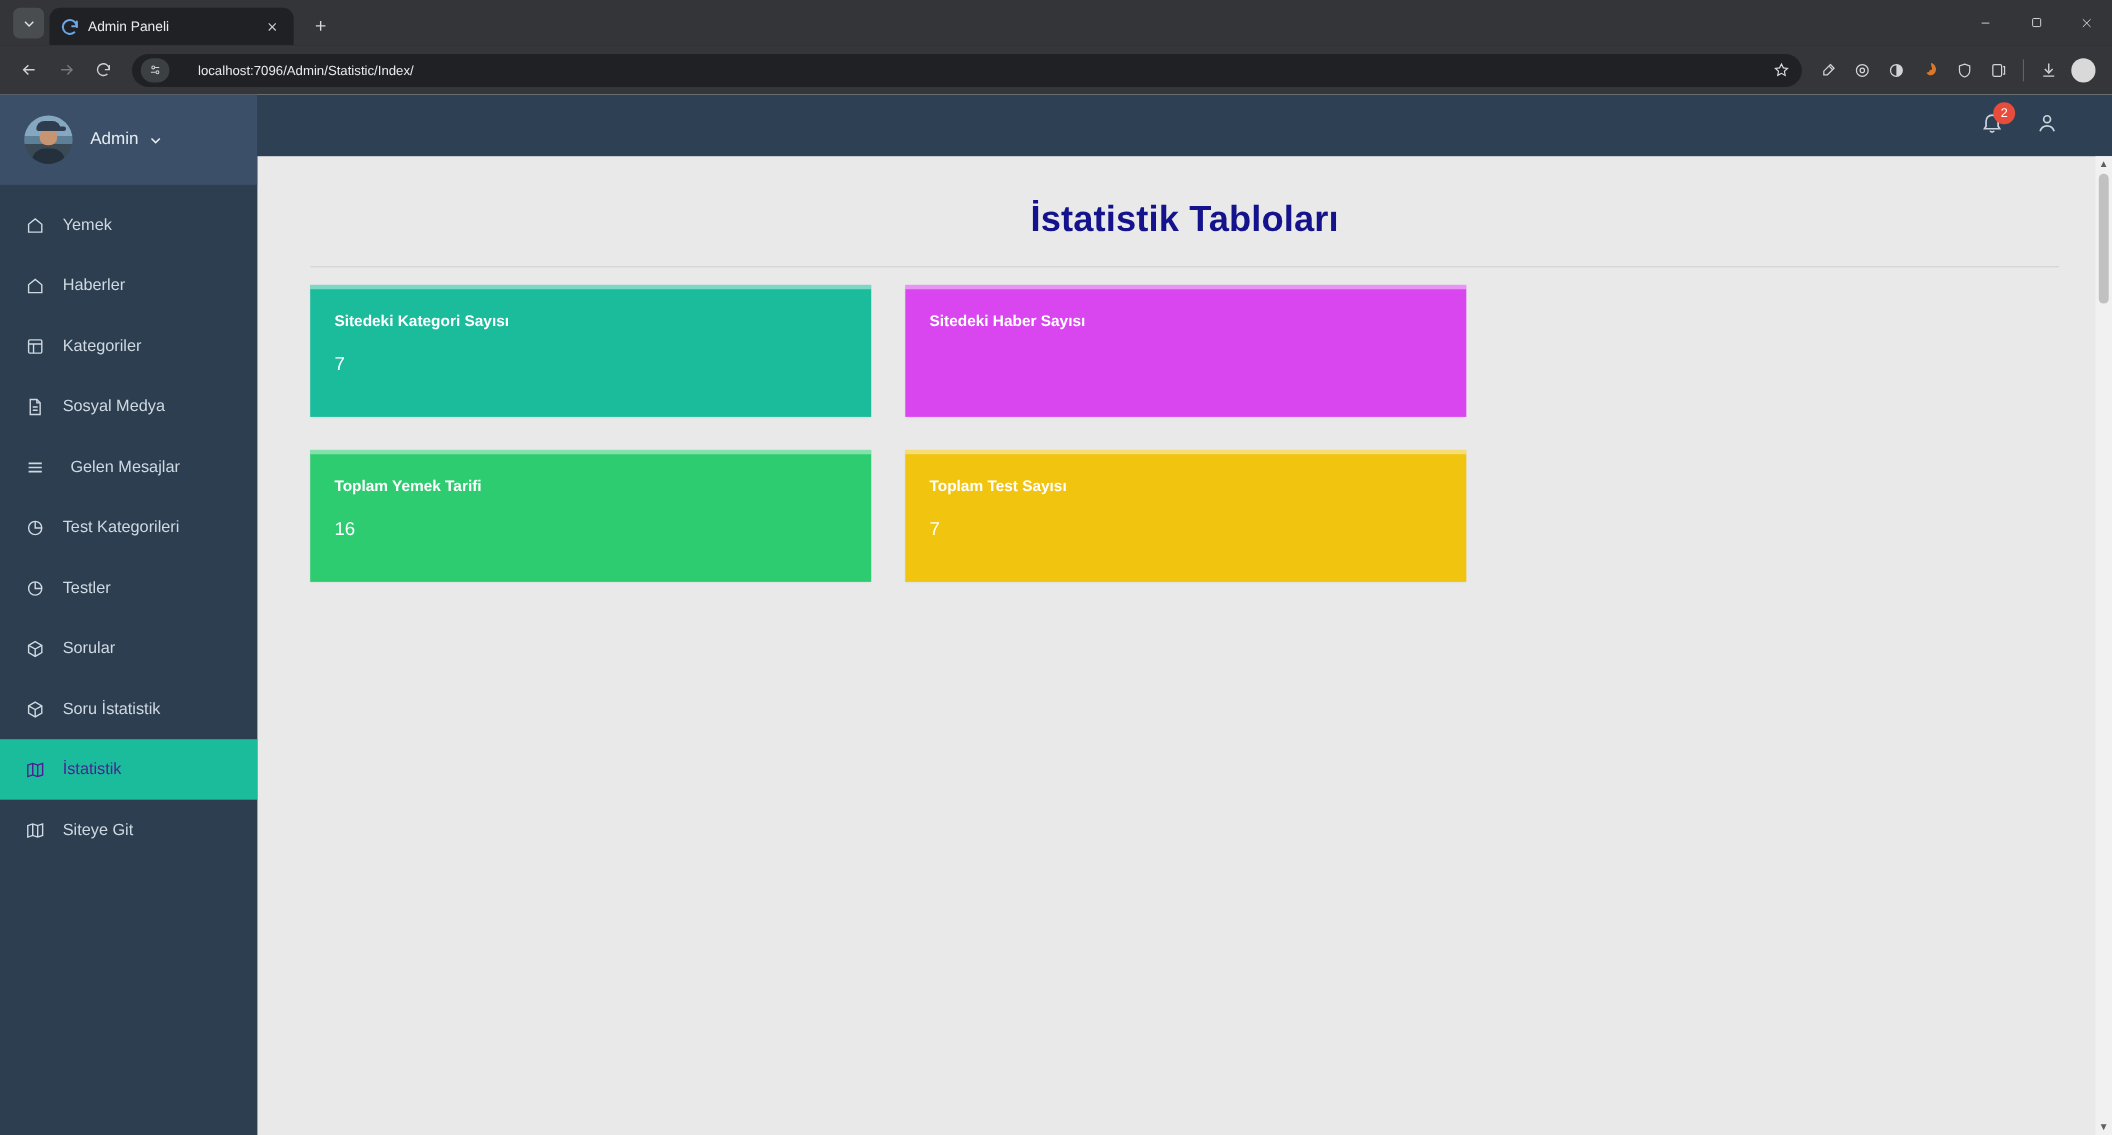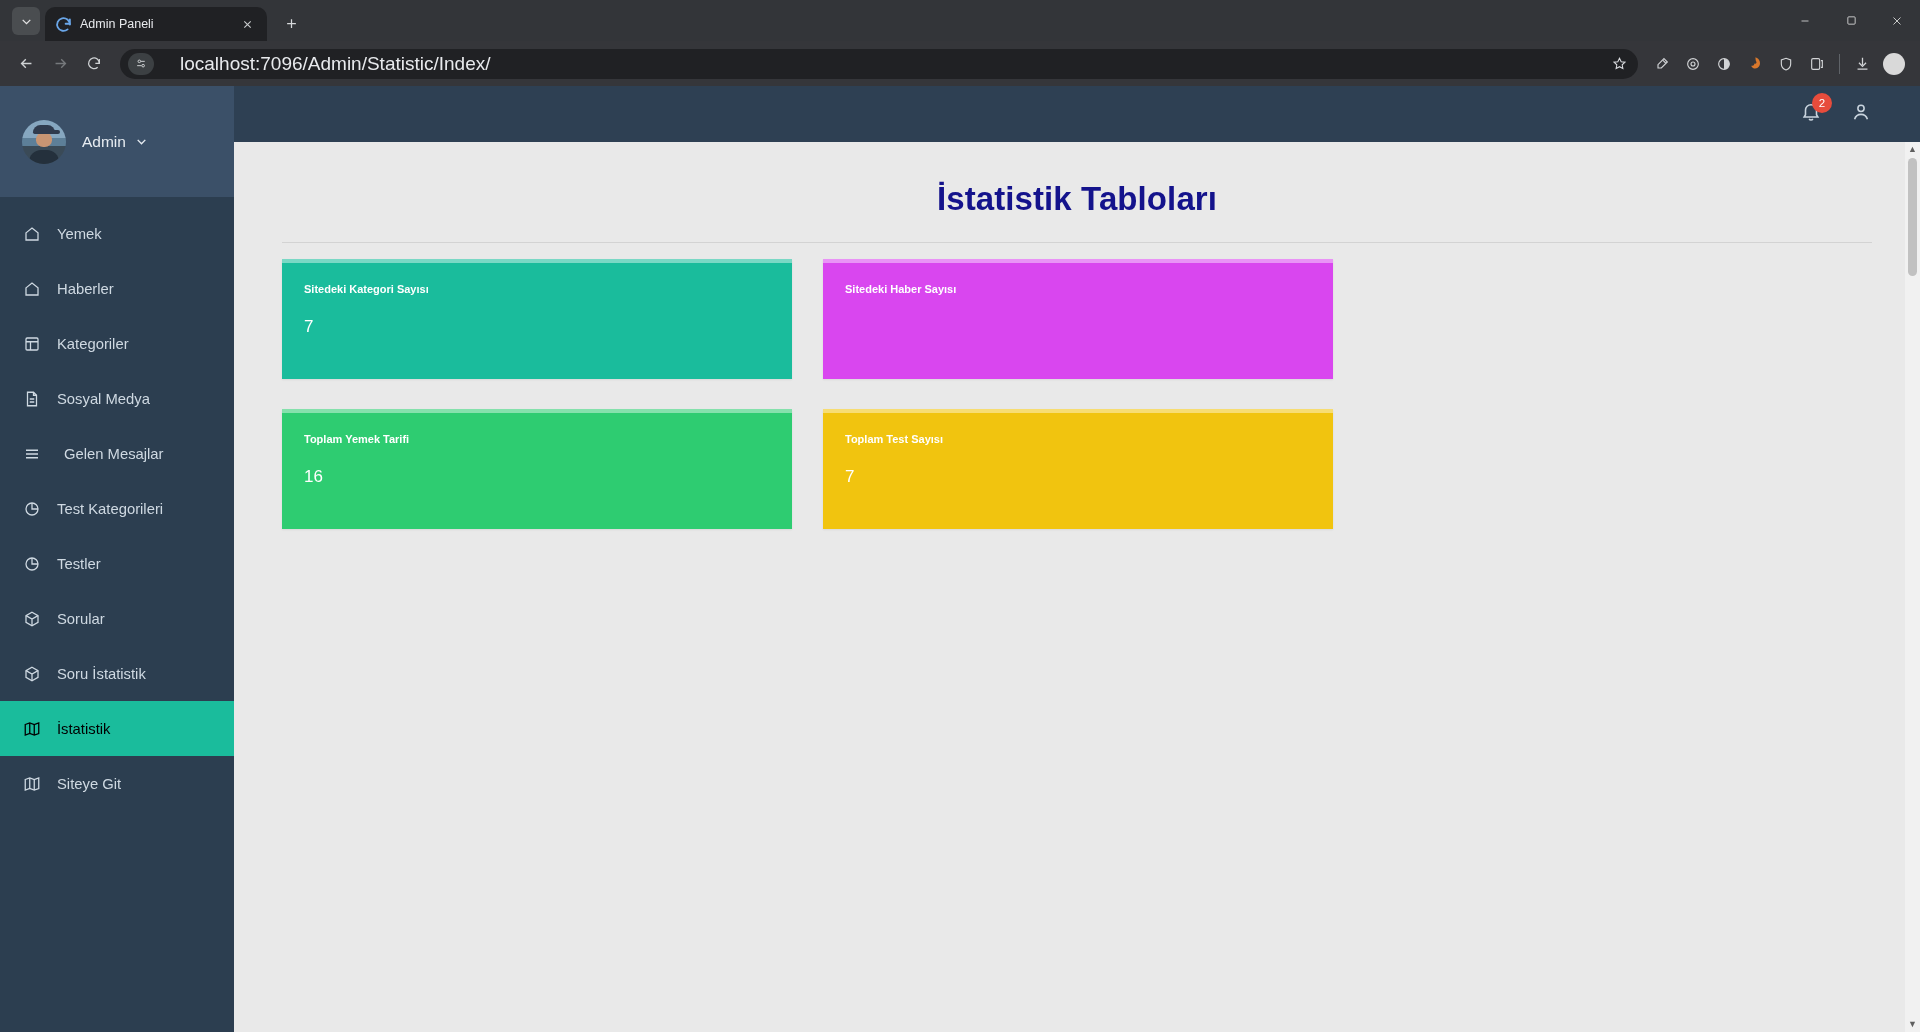--- a/index.html
+++ b/index.html
@@ -45,21 +45,21 @@
   }
   .navbtn { width: 32px; height: 32px; border-radius: 50%; display: flex; align-items: center;
     justify-content: center; color: #cfd2d4; flex: 0 0 32px; }
   .navbtn.dim { color: #76797c; }
   .omnibox {
     flex: 1 1 auto; height: 30px; background: #202124; border-radius: 16px; margin: 0 8px;
     display: flex; align-items: center; padding: 0 6px 0 8px; gap: 8px; min-width: 0;
   }
   .omni-site { width: 26px; height: 22px; border-radius: 11px; background: #3c4043;
     display: flex; align-items: center; justify-content: center; flex: 0 0 26px; }
-  .omni-url { font-size: 19px; color: #e8eaed; white-space: nowrap; overflow: hidden;
+  .omni-url { font-size: 12px; color: #e8eaed; white-space: nowrap; overflow: hidden;
     text-overflow: ellipsis; flex: 1 1 auto; padding-left: 18px; }
   .omni-star { width: 26px; height: 26px; display: flex; align-items: center; justify-content: center;
     color: #dadce0; flex: 0 0 26px; }
   .ext-icons { display: flex; align-items: center; gap: 3px; }
   .exticon { width: 28px; height: 28px; display: flex; align-items: center; justify-content: center;
     color: #d2d4d6; position: relative; }
   .tb-div { width: 1px; height: 20px; background: #5f6368; margin: 0 6px; }
   .avatar-tb { width: 22px; height: 22px; border-radius: 50%; background: #d9d9d9; }
 
   
@@ -79,21 +79,21 @@
     background: #e74c3c; color: #fff; border-radius: 10px; font-size: 11.5px;
     display: flex; align-items: center; justify-content: center; padding: 0 5px;
     font-family: "Liberation Sans", sans-serif;
   }
 
   .sidebar {
     position: absolute; left: 0; top: 0; width: 234px; bottom: 0;
     background: #2c3e50; z-index: 6; overflow: hidden;
   }
   .profile {
-    height: 111px; background: #3b5068; display: flex; align-items: center;
+    height: 82px; background: #3b5068; display: flex; align-items: center;
     padding: 0 10px 0 22px; gap: 16px;
   }
   .profile-pic {
     width: 44px; height: 44px; border-radius: 50%; flex: 0 0 44px; overflow: hidden;
     background: linear-gradient(#86a7c0 0 42%, #5d7f98 42% 58%, #3a4a57 58% 100%);
     position: relative;
   }
   .pp-cap { position: absolute; left: 11px; top: 5px; width: 22px; height: 9px;
     background: #2f3b4e; border-radius: 9px 9px 2px 2px; }
   .pp-cap::after { content:""; position:absolute; left: 17px; top: 5px; width: 10px; height: 4px;
@@ -102,42 +102,42 @@
     background: #c89573; border-radius: 50% 50% 45% 45%; }
   .pp-body { position: absolute; left: 7px; bottom: 0; width: 30px; height: 14px;
     background: #24303c; border-radius: 12px 12px 0 0; }
   .profile-name { color: #e7ecf1; font-size: 15.5px; display: flex; align-items: center; gap: 9px; }
 
   .menu { padding-top: 9px; }
   .menu-item {
     height: 55px; display: flex; align-items: center; padding-left: 22px; gap: 15px;
     color: #cfd9e2; font-size: 14.8px; position: relative;
   }
-  .menu-item.active { background: #1abc9c; color: #000000; }
+  .menu-item.active { background: #1abc9c; color: #4c1d95; }
   .menu-item .mi-icon { width: 20px; height: 20px; flex: 0 0 20px; display: flex;
     align-items: center; justify-content: center; }
   .menu-item.indented .mi-label { margin-left: 7px; }
 
   .content {
     position: absolute; left: 234px; top: 56px; right: 0; bottom: 0;
     background: #e9e9e9; overflow: hidden; padding: 12px 48px;
   }
   .page-title {
     text-align: center; color: #14138c; font-size: 33px; font-weight: bold;
     padding: 26px 0 24px; letter-spacing: .1px;
   }
   .divider { height: 1px; background: #d3d3d3; margin: 0 0 16px; }
 
   .cards { display: flex; flex-wrap: wrap; gap: 30px 31px; }
   .card {
     width: 510px; height: 120px; border-top: 4px solid rgba(255,255,255,.42);
     padding: 20px 22px 0; color: #ffffff;
     box-shadow: 0 1px 2px rgba(0,0,0,.07);
   }
-  .card-title { font-size: 11px; font-weight: bold; }
+  .card-title { font-size: 14px; font-weight: bold; }
   .card-value { font-size: 17px; margin-top: 22px; font-weight: normal; }
 
   .app-scrollbar {
     position: absolute; right: 0; top: 56px; bottom: 0; width: 15px; background: #f1f1f1;
     display: flex; flex-direction: column; align-items: center; z-index: 7;
   }
   .sb-arrow { color: #5f5f5f; font-size: 9px; line-height: 15px; height: 15px; }
   .sb-thumb { width: 9px; height: 118px; background: #c1c1c1; border-radius: 5px; margin: 1px 0; }
   .sb-track { flex: 1 1 auto; }
 </style>

